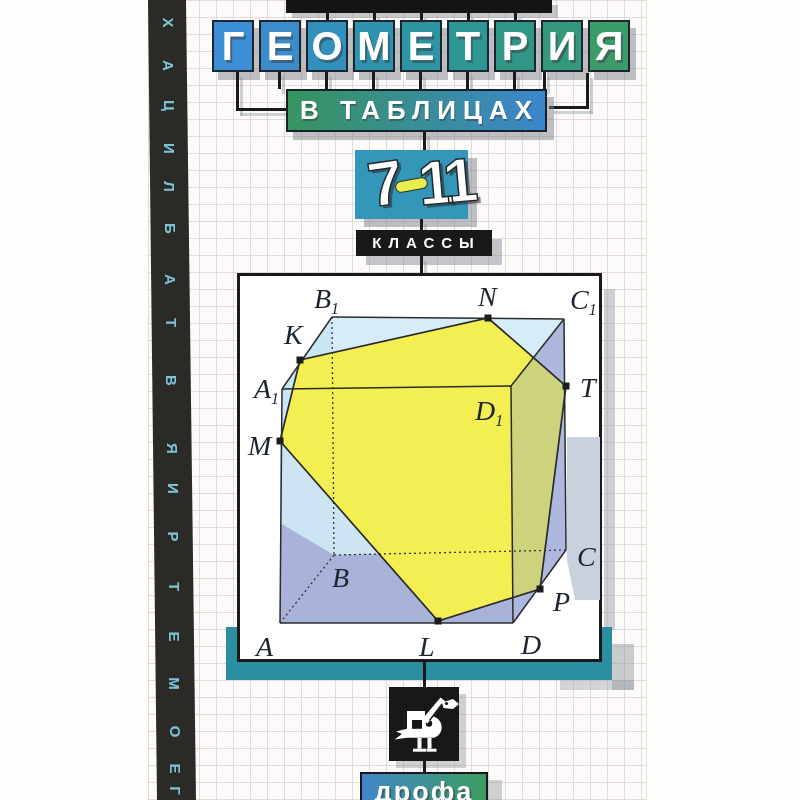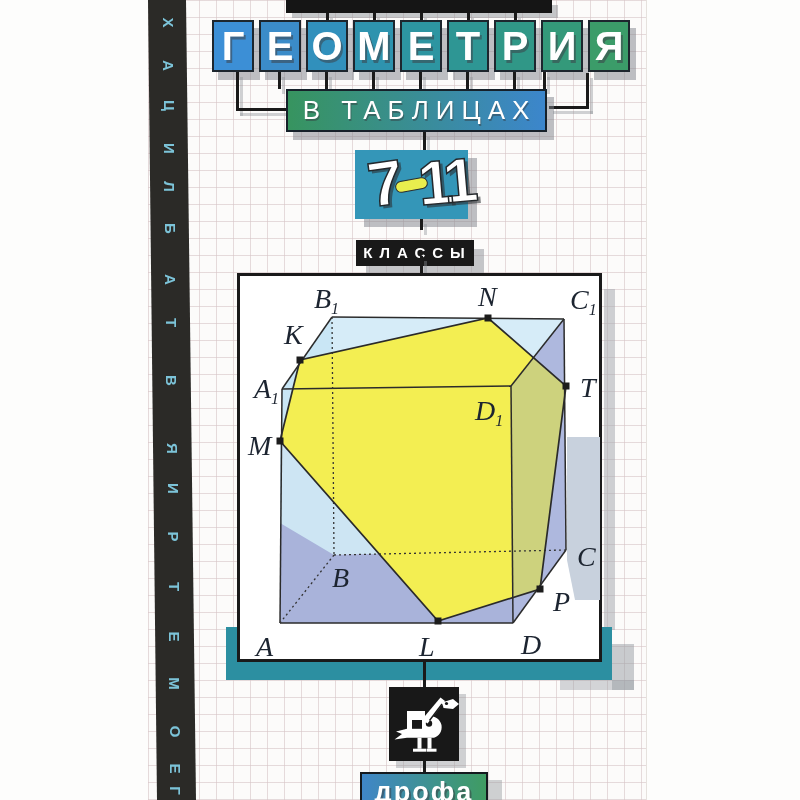--- a/index.html
+++ b/index.html
@@ -83,42 +83,42 @@
 <div class="line" style="left:543px;top:72px;width:3px;height:17px;"></div>
 
 <div class="line" style="left:236px;top:72px;width:3px;height:39px;"></div>
 <div class="line" style="left:236px;top:108px;width:52px;height:3px;"></div>
 
 <div class="line" style="left:586px;top:73px;width:3px;height:36px;"></div>
 <div class="line" style="left:549px;top:106px;width:40px;height:3px;"></div>
 
 <div class="abs" style="left:286px;top:89px;width:261px;height:43px;box-sizing:border-box;
      background:linear-gradient(90deg,#37945f,#3c86cc);border:2px solid #16212a;
-     color:#fff;font-weight:normal;font-size:26px;letter-spacing:7px;text-align:center;
+     color:#fff;font-weight:bold;font-size:26px;letter-spacing:7px;text-align:center;
      line-height:39px;text-indent:6px;text-shadow:1px 2px 0 rgba(50,55,60,.45);
      box-shadow:7px 8px 0 rgba(125,130,138,.5);">В ТАБЛИЦАХ</div>
 
 <div class="line" style="left:423px;top:132px;width:3px;height:18px;"></div>
 
 <div class="abs" style="left:355px;top:150px;width:113px;height:69px;background:#3496b8;
      box-shadow:9px 8px 0 rgba(125,130,138,.5);">
   <span class="abs" style="left:13px;top:-3px;color:#fff;font-weight:bold;font-size:63px;
         transform:rotate(-8deg);-webkit-text-stroke:1.5px #23282c;
         text-shadow:3px 3px 0 rgba(45,48,52,.6);">7</span>
 
   <div class="abs" style="left:40px;top:29px;width:31px;height:10px;background:#e9ee4e;
        border:1.5px solid #2a2e32;border-radius:6px;transform:rotate(-10deg);"></div>
   <span class="abs" style="left:63px;top:-4px;color:#fff;font-weight:bold;font-size:62px;
         letter-spacing:-6px;transform:rotate(-5deg);-webkit-text-stroke:1.5px #23282c;
         text-shadow:3px 3px 0 rgba(45,48,52,.6);">11</span>
 </div>
 
 <div class="line" style="left:420px;top:219px;width:3px;height:11px;"></div>
 
-<div class="abs" style="left:356px;top:240px;width:118px;height:26px;background:#191919;
+<div class="abs" style="left:356px;top:230px;width:136px;height:26px;background:#191919;
      color:#fff;font-weight:bold;font-size:15px;letter-spacing:7px;text-align:center;
      line-height:26px;text-indent:5px;box-shadow:10px 9px 0 rgba(150,153,158,.55);">КЛАССЫ</div>
 
 <div class="line" style="left:420px;top:256px;width:3px;height:17px;"></div>
 
 <div class="abs" style="left:604px;top:289px;width:11px;height:341px;background:rgba(168,171,176,.55);"></div>
 
 <div class="abs" style="left:226px;top:627px;width:386px;height:53px;background:#2c8fa1;"></div>
 
 <div class="abs" style="left:612px;top:644px;width:22px;height:46px;background:rgba(150,156,162,.5);"></div>

